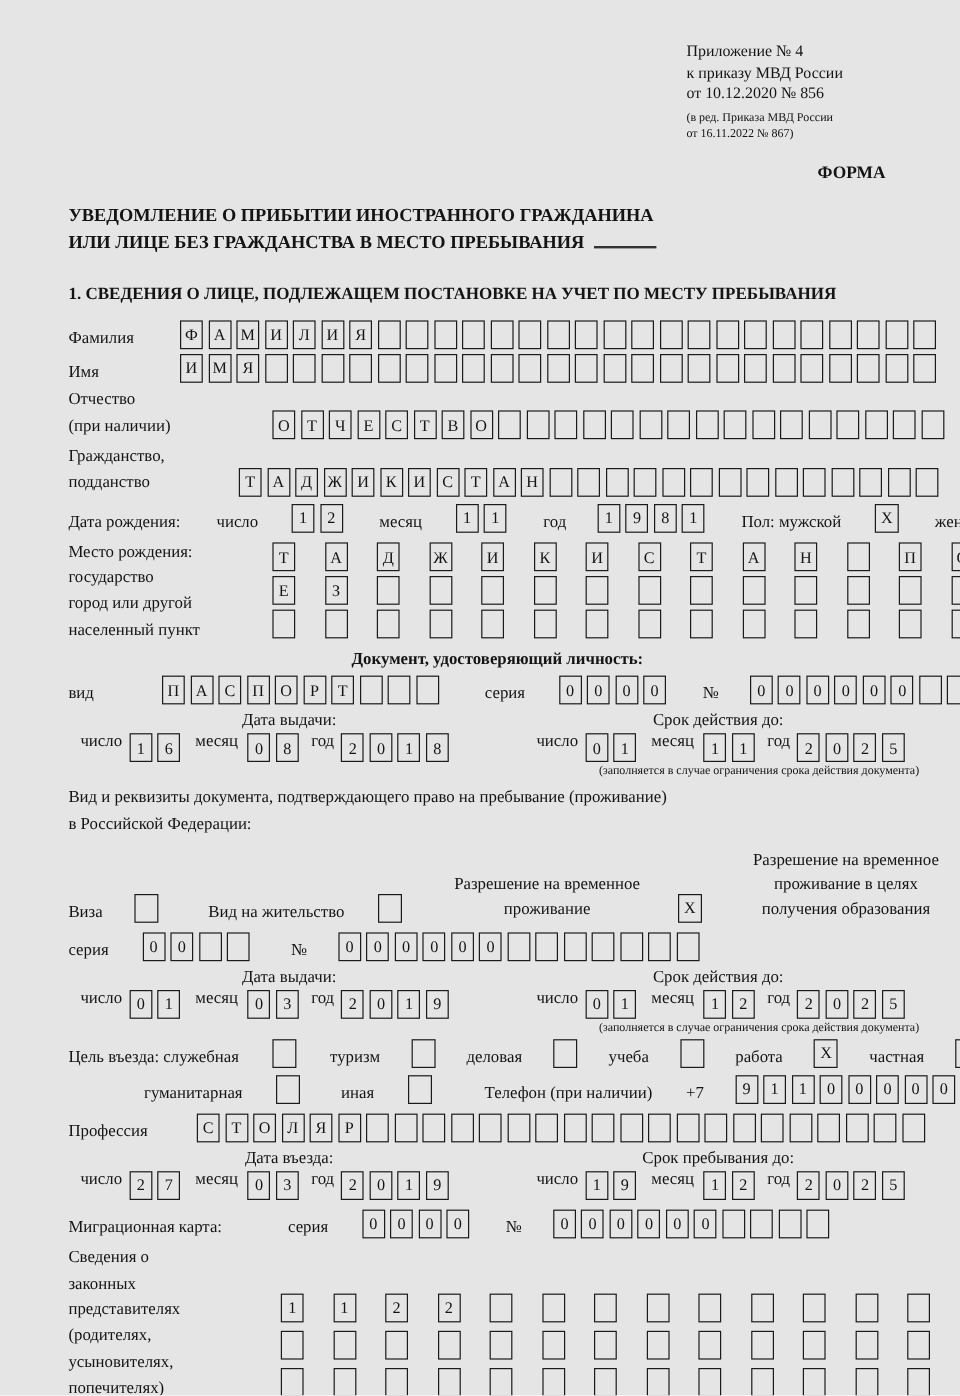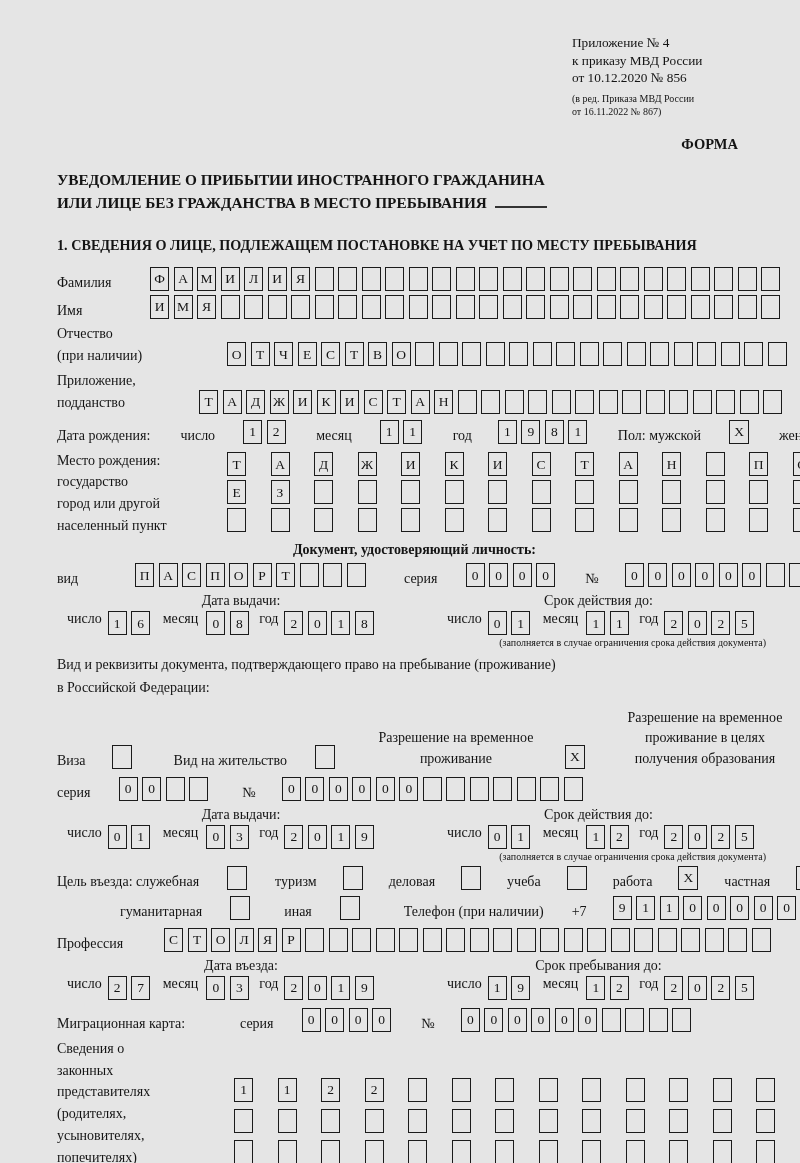--- a/index.html
+++ b/index.html
@@ -159,21 +159,21 @@
         <span class="cell"></span>
         <span class="cell"></span>
         <span class="cell"></span>
         <span class="cell"></span>
         <span class="cell"></span>
       </span>
   </div>
 
   <div class="row">
     <span class="lbl2 w122">
-      <div>Приложение,</div>
+      <div>Гражданство,</div>
       <div>подданство</div>
     </span>
     <span class="cells">
         <span class="cell">Т</span>
         <span class="cell">А</span>
         <span class="cell">Д</span>
         <span class="cell">Ж</span>
         <span class="cell">И</span>
         <span class="cell">К</span>
         <span class="cell">И</span>

